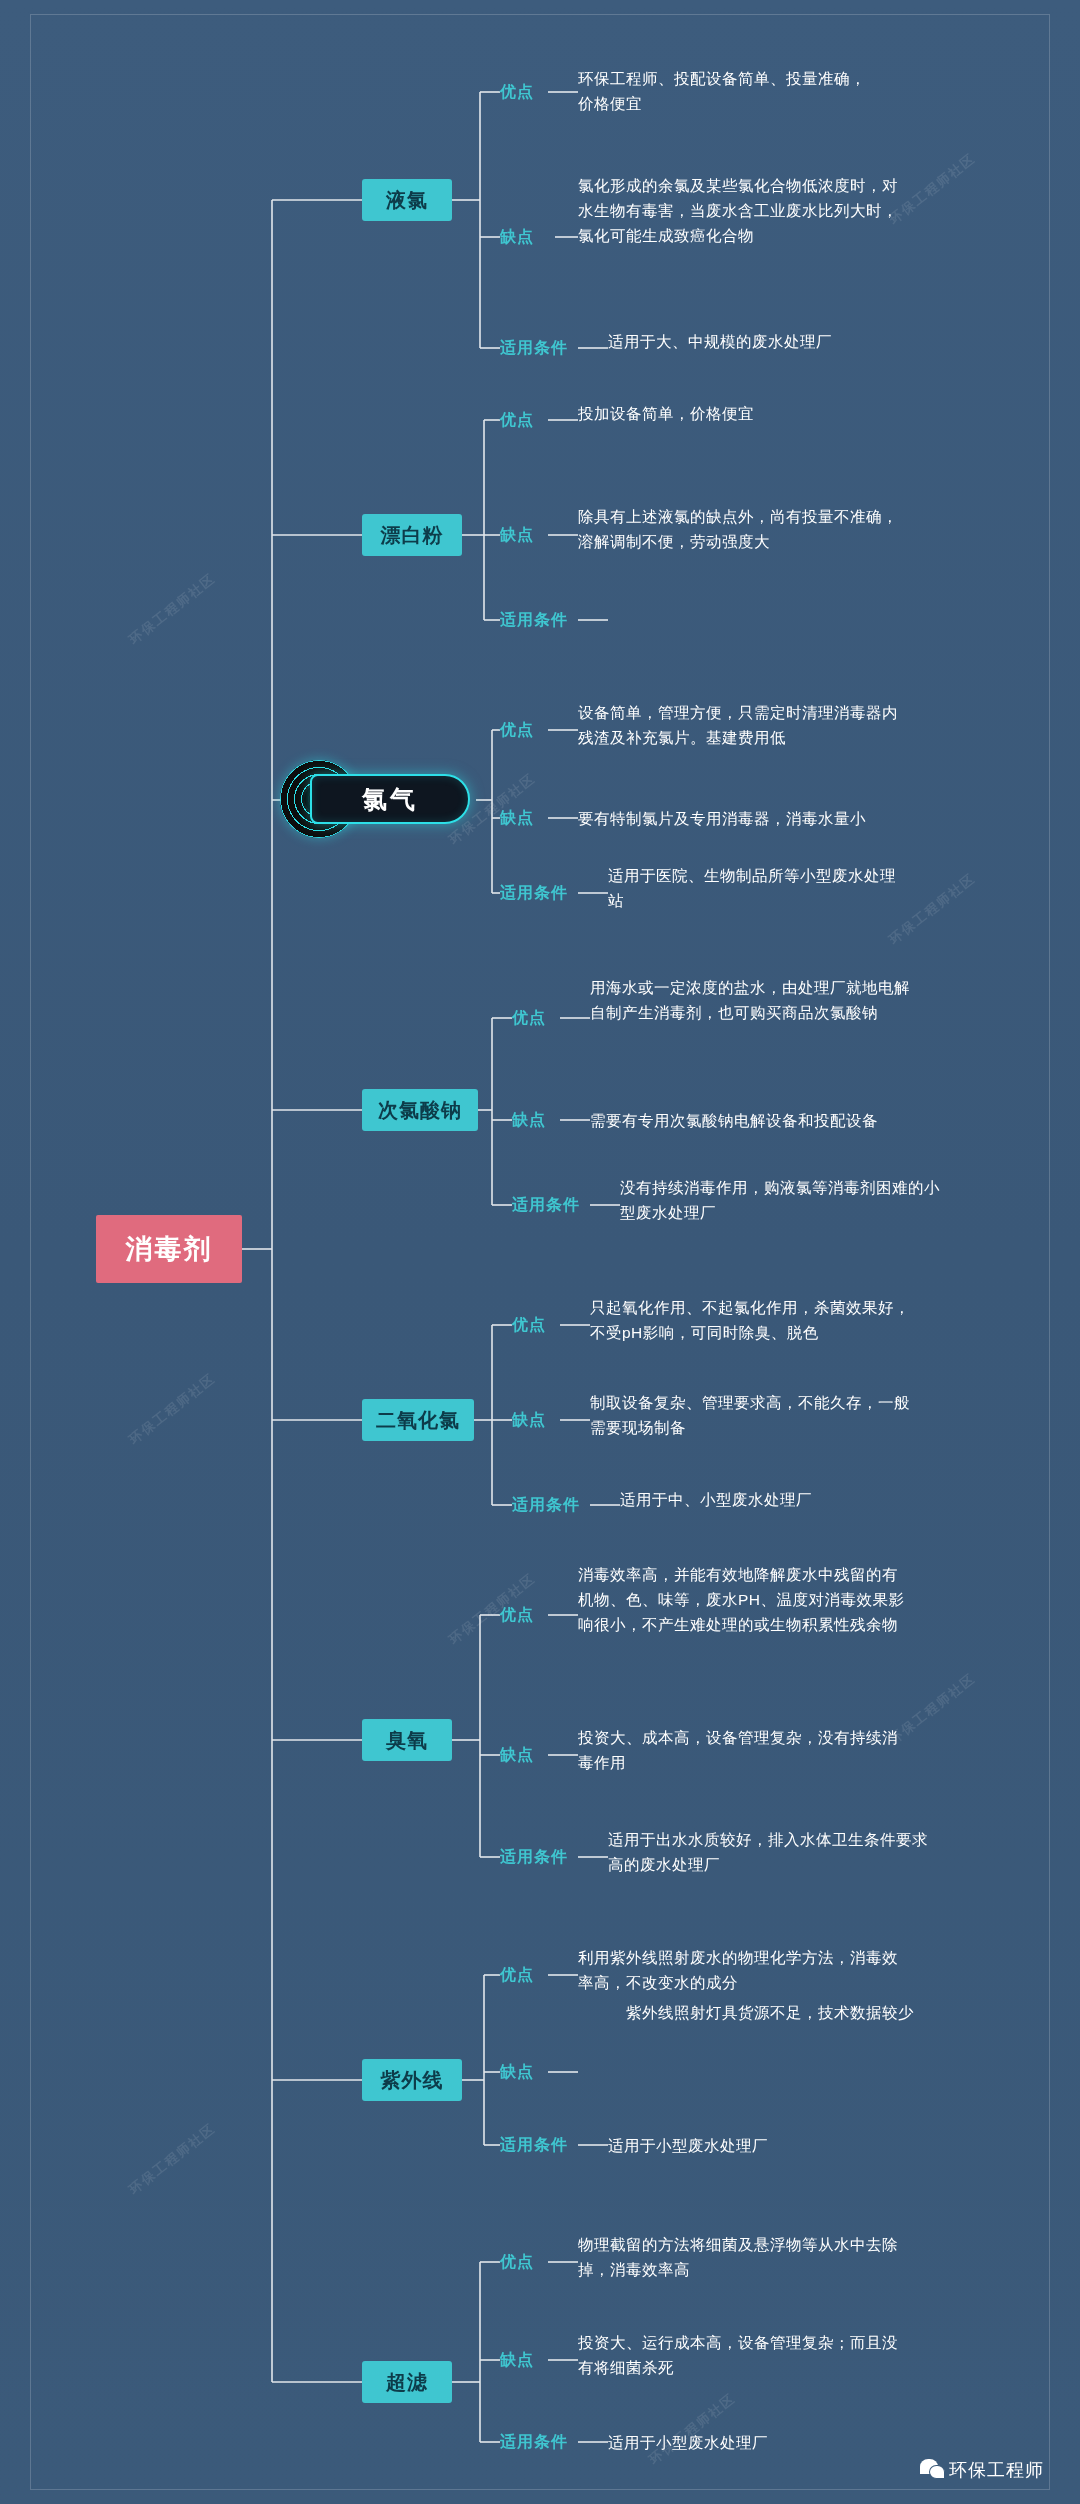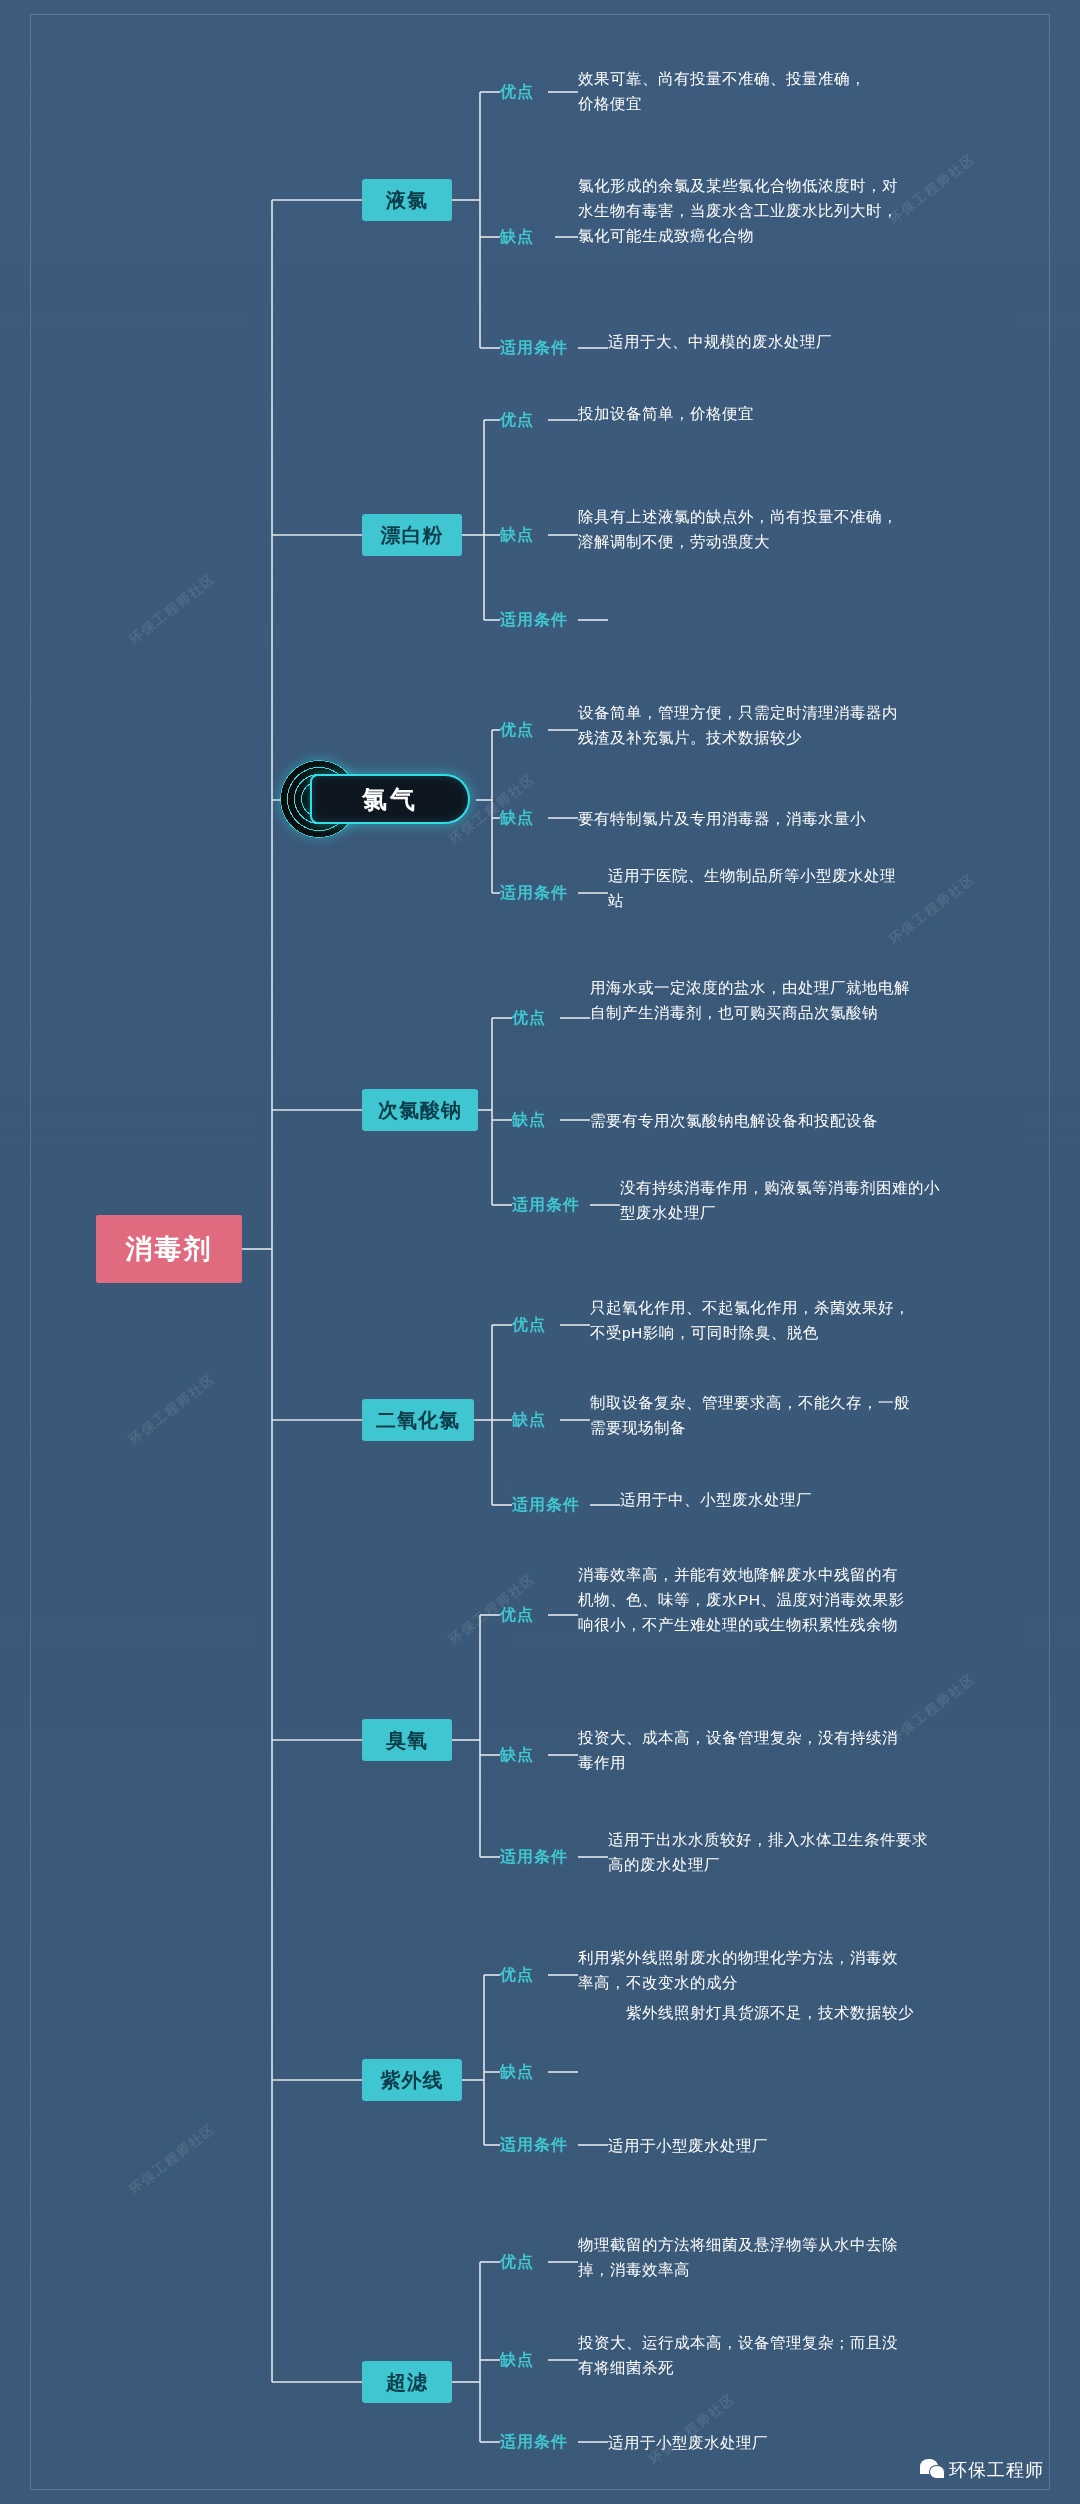--- a/index.html
+++ b/index.html
@@ -257,39 +257,39 @@
       <path d="M548 2262 H 578"></path>
       <path d="M548 2360 H 578"></path>
       <path d="M578 2442 H 608"></path>
     </g>
   </svg>
 
   <div class="root-node">消毒剂</div>
 
   <div class="branch-node" style="left:362px; top:179px; width:90px;">液氯</div>
   <div class="leaf-label" style="left:500px; top:83px;">优点</div>
-  <div class="leaf-text" style="left:578px; top:66px; width:300px;">效果可靠、尚有投量不准确、投量准确，价格便宜</div>
+  <div class="leaf-text" style="left:578px; top:66px; width:300px;">环保工程师、投配设备简单、投量准确，价格便宜</div>
   <div class="leaf-label" style="left:500px; top:228px;">缺点</div>
   <div class="leaf-text" style="left:578px; top:173px; width:320px;">氯化形成的余氯及某些氯化合物低浓度时，对水生物有毒害，当废水含工业废水比列大时，氯化可能生成致癌化合物</div>
   <div class="leaf-label" style="left:500px; top:339px;">适用条件</div>
   <div class="leaf-text" style="left:608px; top:329px; width:320px;">适用于大、中规模的废水处理厂</div>
 
   <div class="branch-node" style="left:362px; top:514px; width:100px;">漂白粉</div>
   <div class="leaf-label" style="left:500px; top:411px;">优点</div>
   <div class="leaf-text" style="left:578px; top:401px; width:320px;">投加设备简单，价格便宜</div>
   <div class="leaf-label" style="left:500px; top:526px;">缺点</div>
   <div class="leaf-text" style="left:578px; top:504px; width:320px;">除具有上述液氯的缺点外，尚有投量不准确，溶解调制不便，劳动强度大</div>
   <div class="leaf-label" style="left:500px; top:611px;">适用条件</div>
 
   <div class="branch-highlight">
     <div class="ring"></div>
     <div class="pill">氯气</div>
   </div>
   <div class="leaf-label" style="left:500px; top:721px;">优点</div>
-  <div class="leaf-text" style="left:578px; top:700px; width:320px;">设备简单，管理方便，只需定时清理消毒器内残渣及补充氯片。技术数据较少</div>
+  <div class="leaf-text" style="left:578px; top:700px; width:320px;">设备简单，管理方便，只需定时清理消毒器内残渣及补充氯片。基建费用低</div>
   <div class="leaf-label" style="left:500px; top:809px;">缺点</div>
   <div class="leaf-text" style="left:578px; top:806px; width:340px;">要有特制氯片及专用消毒器，消毒水量小</div>
   <div class="leaf-label" style="left:500px; top:884px;">适用条件</div>
   <div class="leaf-text" style="left:608px; top:863px; width:300px;">适用于医院、生物制品所等小型废水处理站</div>
 
   <div class="branch-node" style="left:362px; top:1089px; width:116px;">次氯酸钠</div>
   <div class="leaf-label" style="left:512px; top:1009px;">优点</div>
   <div class="leaf-text" style="left:590px; top:975px; width:320px;">用海水或一定浓度的盐水，由处理厂就地电解自制产生消毒剂，也可购买商品次氯酸钠</div>
   <div class="leaf-label" style="left:512px; top:1111px;">缺点</div>
   <div class="leaf-text" style="left:590px; top:1108px; width:360px;">需要有专用次氯酸钠电解设备和投配设备</div>

